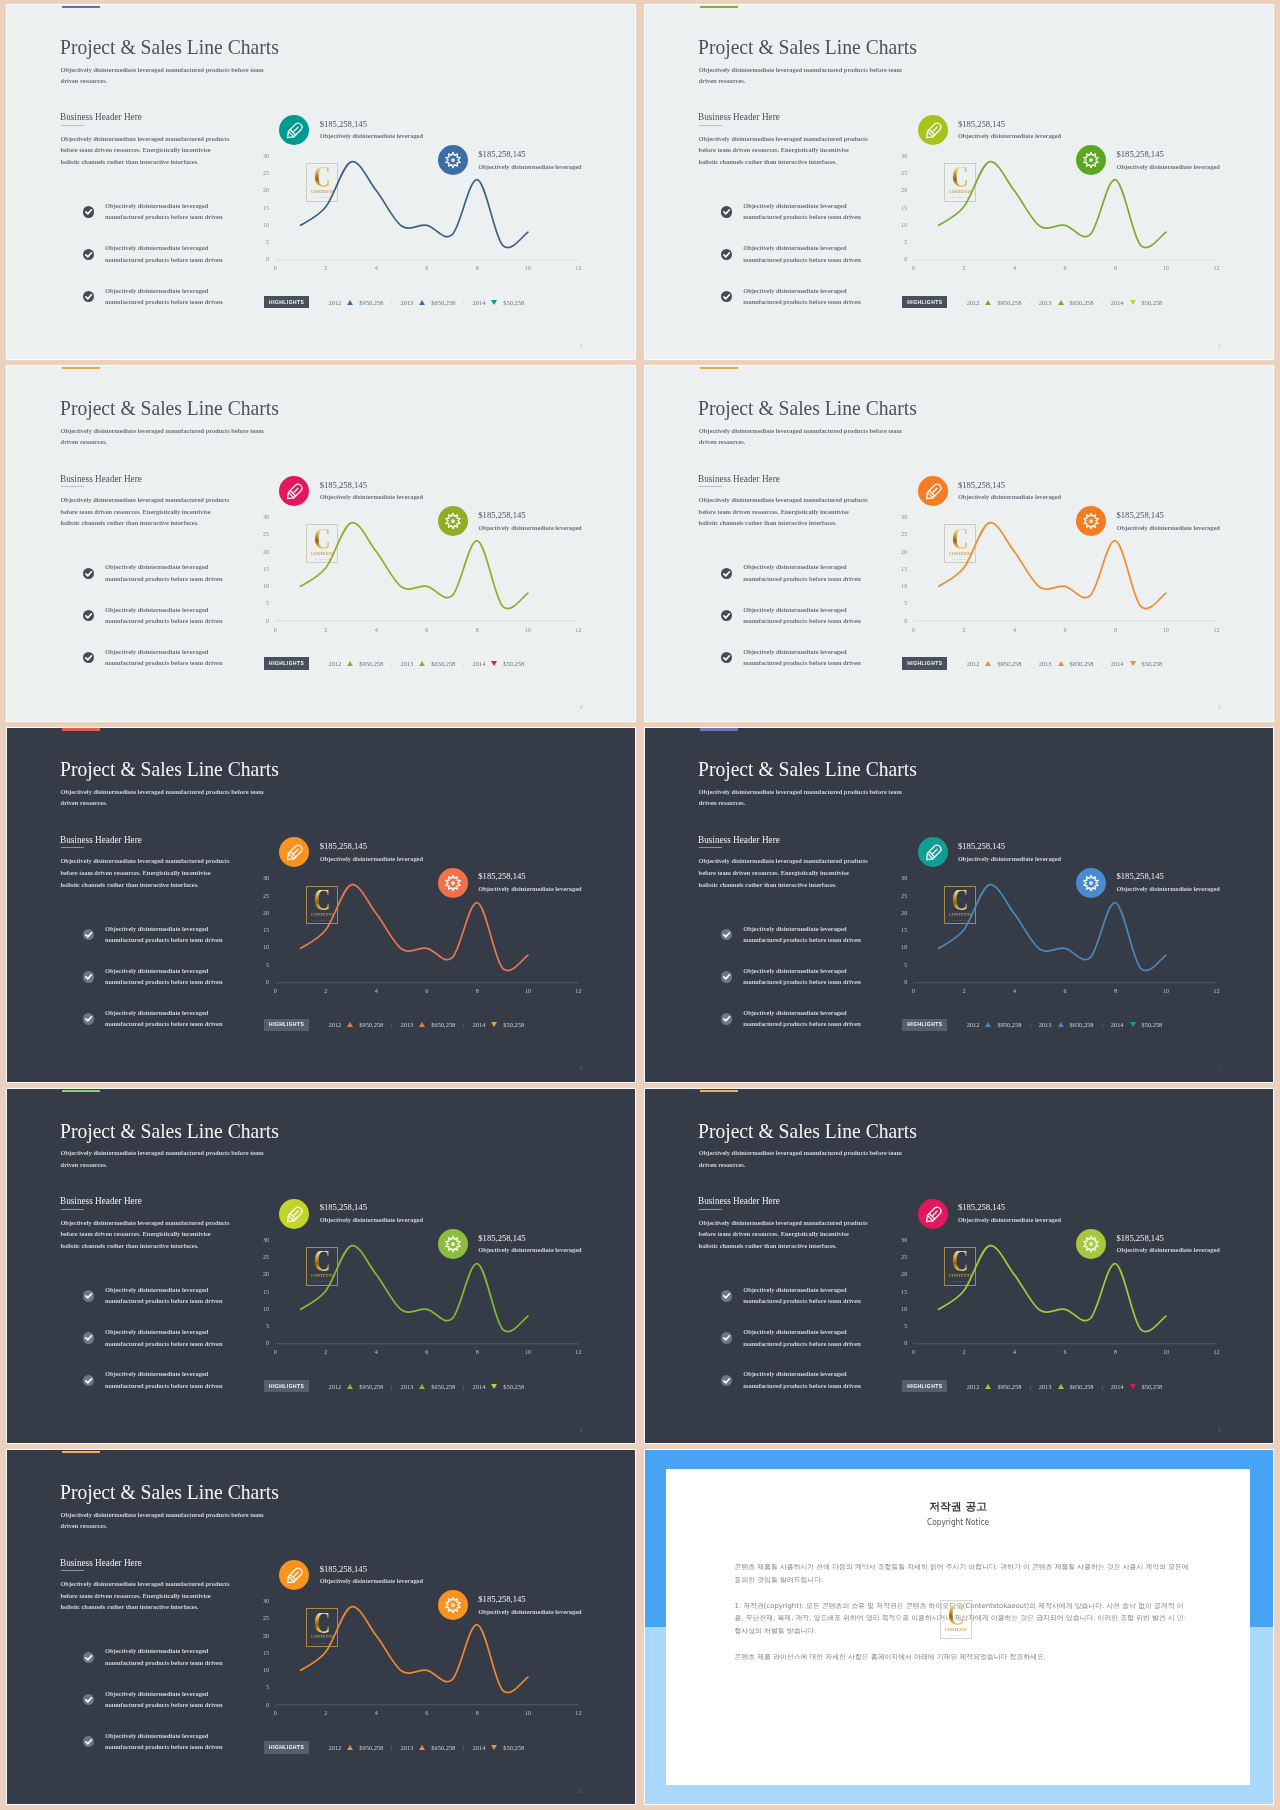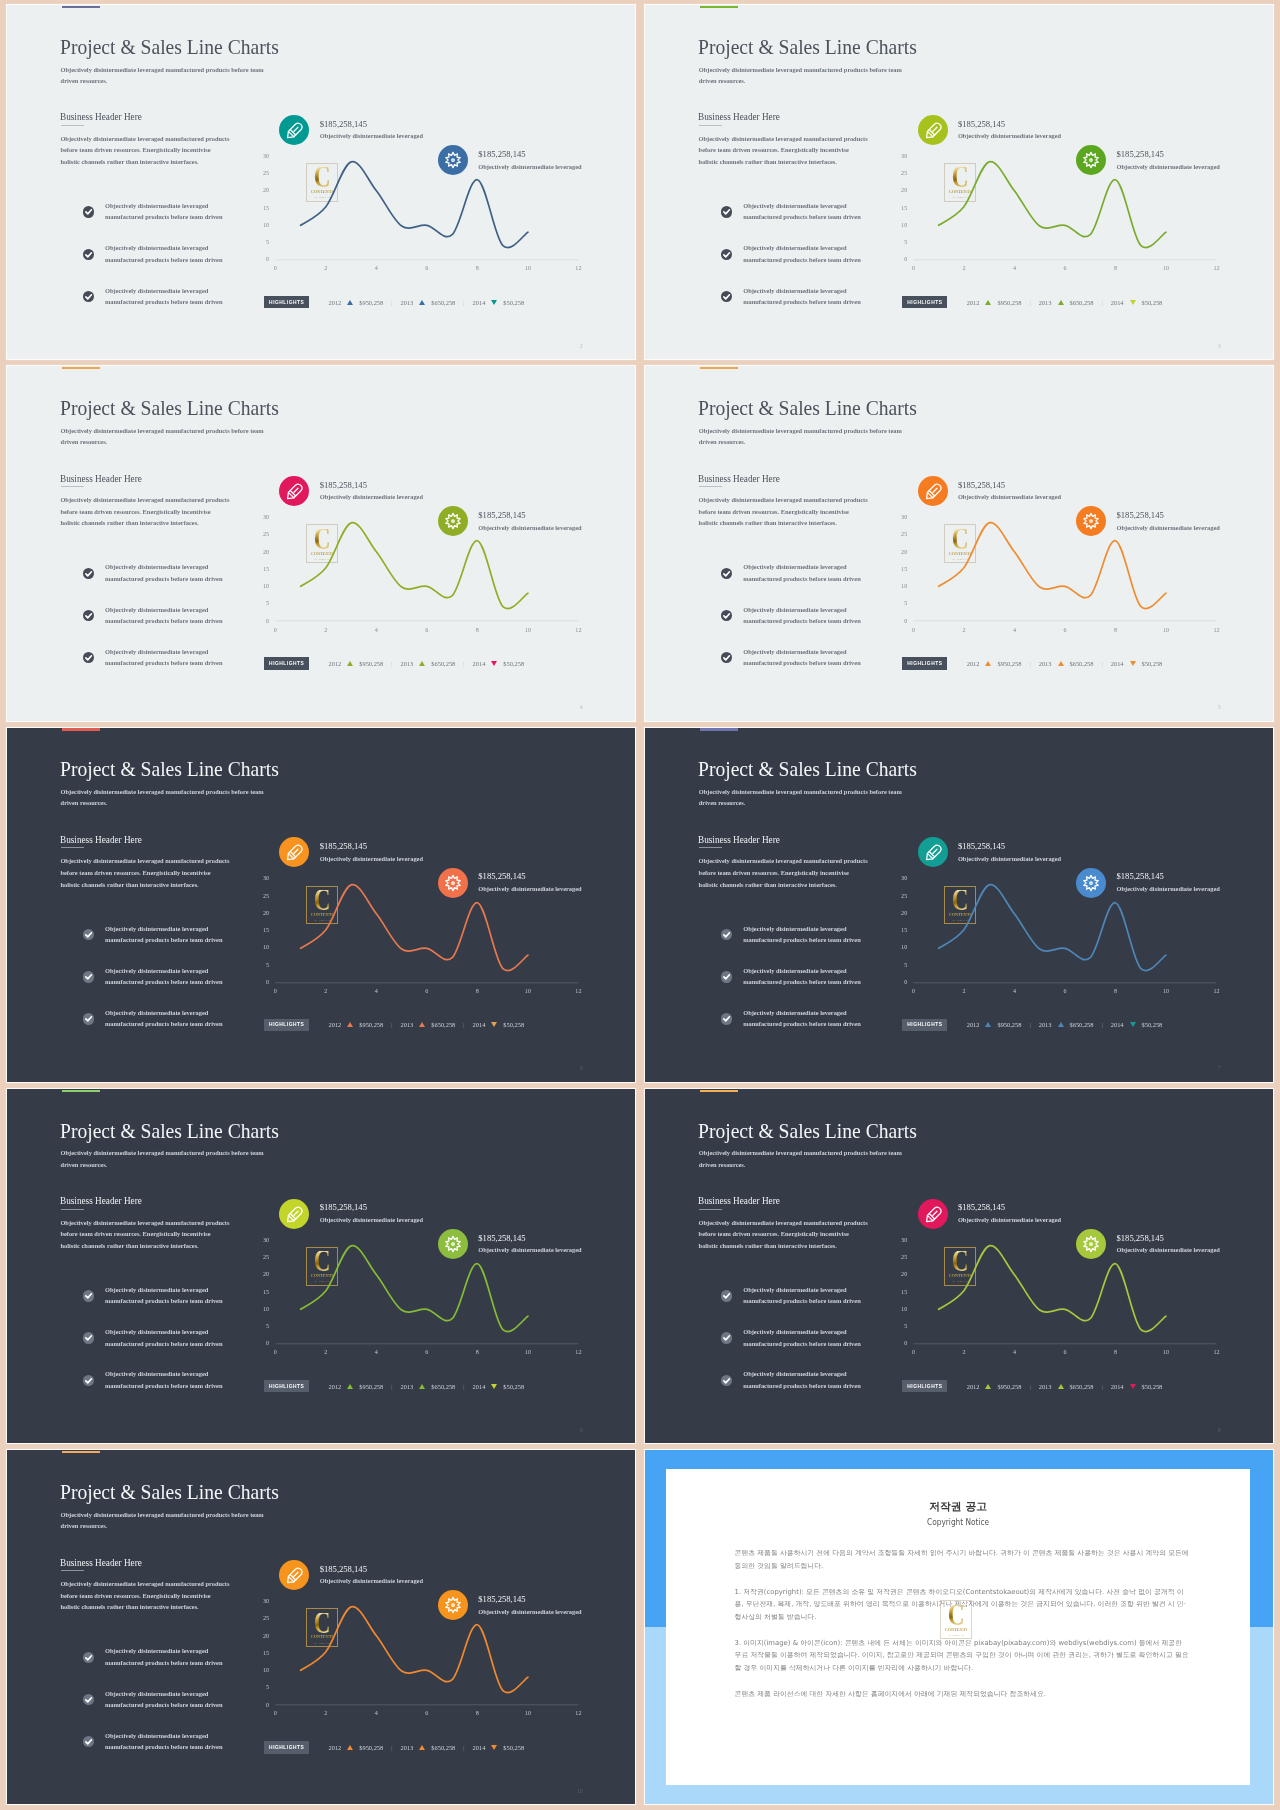--- a/index.html
+++ b/index.html
@@ -97,21 +97,21 @@
 
   .cslide{position:absolute;width:627.5px;height:354.3px;overflow:hidden;background:#a9d8fb;
       box-shadow:0 0 0 1.1px rgba(255,255,255,.9);}
   .cslide .band{position:absolute;left:0;top:0;width:627.5px;height:176.5px;background:#47a4f5;}
   .cpaper{position:absolute;left:21.2px;top:19.3px;width:583.5px;height:315.5px;background:#fff;}
   .ctitle{position:absolute;left:0;right:0;top:31.5px;text-align:center;font-size:10.8px;
           color:#3a3a3a;font-family:"DejaVu Sans",sans-serif;font-weight:bold;line-height:12px;}
   .csub{position:absolute;left:0;right:0;top:47.5px;text-align:center;font-size:8.6px;color:#555;
         font-family:"DejaVu Sans",sans-serif;line-height:10px;}
   .csub>span{display:inline-block;transform:scaleX(.86);}
-  .cbody{position:absolute;left:68.2px;top:78px;width:455px;font-size:6.85px;line-height:12.5px;
+  .cbody{position:absolute;left:68.2px;top:92px;width:455px;font-size:6.85px;line-height:12.5px;
          color:#7d7d7d;font-family:"DejaVu Sans",sans-serif;}
   .cbody p{margin:0 0 13.4px 0;}
   .cwm{position:absolute;left:273.9px;top:131px;}
 </style>
 <style>.sheet{background:linear-gradient(180deg,#ebd0bd 0%,#ebd0bd 100%)}.slide{background:#ecf0f1}.slide.dark{background:#353c48}.hl{background:#47505c}.dark .hl{background:#565e6b}.cslide{background:#a9d8fb}.cslide .band{background:#47a4f5}</style></head>
 <body>
 
 <div class="sheet" id="sheet">
     <div class="slide" style="left: 7px; top: 5px;">
   <div class="accent" style="background: rgb(107, 109, 155);"></div>
@@ -1014,21 +1014,20 @@
   <div class="pageno">10</div>
 </div>
     <div class="cslide" style="left: 645.2px; top: 1450.2px;">
   <div class="band"></div>
   <div class="cpaper">
     <div class="ctitle">저작권 공고</div>
     <div class="csub"><span>Copyright Notice</span></div>
     <div class="cbody">
           <p>콘텐츠 제품을 사용하시기 전에 다음의 계약서 조항들을 자세히 읽어 주시기 바랍니다. 귀하가 이 콘텐츠 제품을 사용하는 것은 사용시 계약의 모든에 동의한 것임을 알려드립니다.</p>
           <p>1. 저작권(copyright): 모든 콘텐츠의 소유 및 저작권은 콘텐츠 하이오디오(Contentstokaeout)의 제작사에게 있습니다. 사전 승낙 없이 공개적 이용, 무단전재, 복제, 개작, 양도배포 위하여 영리 목적으로 이용하시거나 제삼자에게 이용하는 것은 금지되어 있습니다. 이러한 조항 위반 발견 시 민·형사상의 처벌을 받습니다.</p>
-          <p>3. 이미지(image) &amp; 아이콘(icon): 콘텐츠 내에 든 서체는 이미지와 아이콘은 pixabay(pixabay.com)와 webdiys(webdiys.com) 등에서 제공한 무료 저작물을 이용하여 제작되었습니다. 이미지, 참고로만 제공되며 콘텐츠의 구입한 것이 아니며 이에 관한 권리는, 귀하가 별도로 확인하시고 필요할 경우 이미지를 삭제하시거나 다른 이미지를 빈자리에 사용하시기 바랍니다.</p>
           <p>콘텐츠 제품 라이선스에 대한 자세한 사항은 홈페이지에서 아래에 기재된 제작되었습니다 참조하세요.</p>
         </div>
     <div class="cwm">
           <div class="wm">
             <div class="wl">C</div>
             <div class="ww">CONTENTS</div>
             <div class="ws">PPT TEMPLATE</div>
           </div>
         </div>
   </div>

